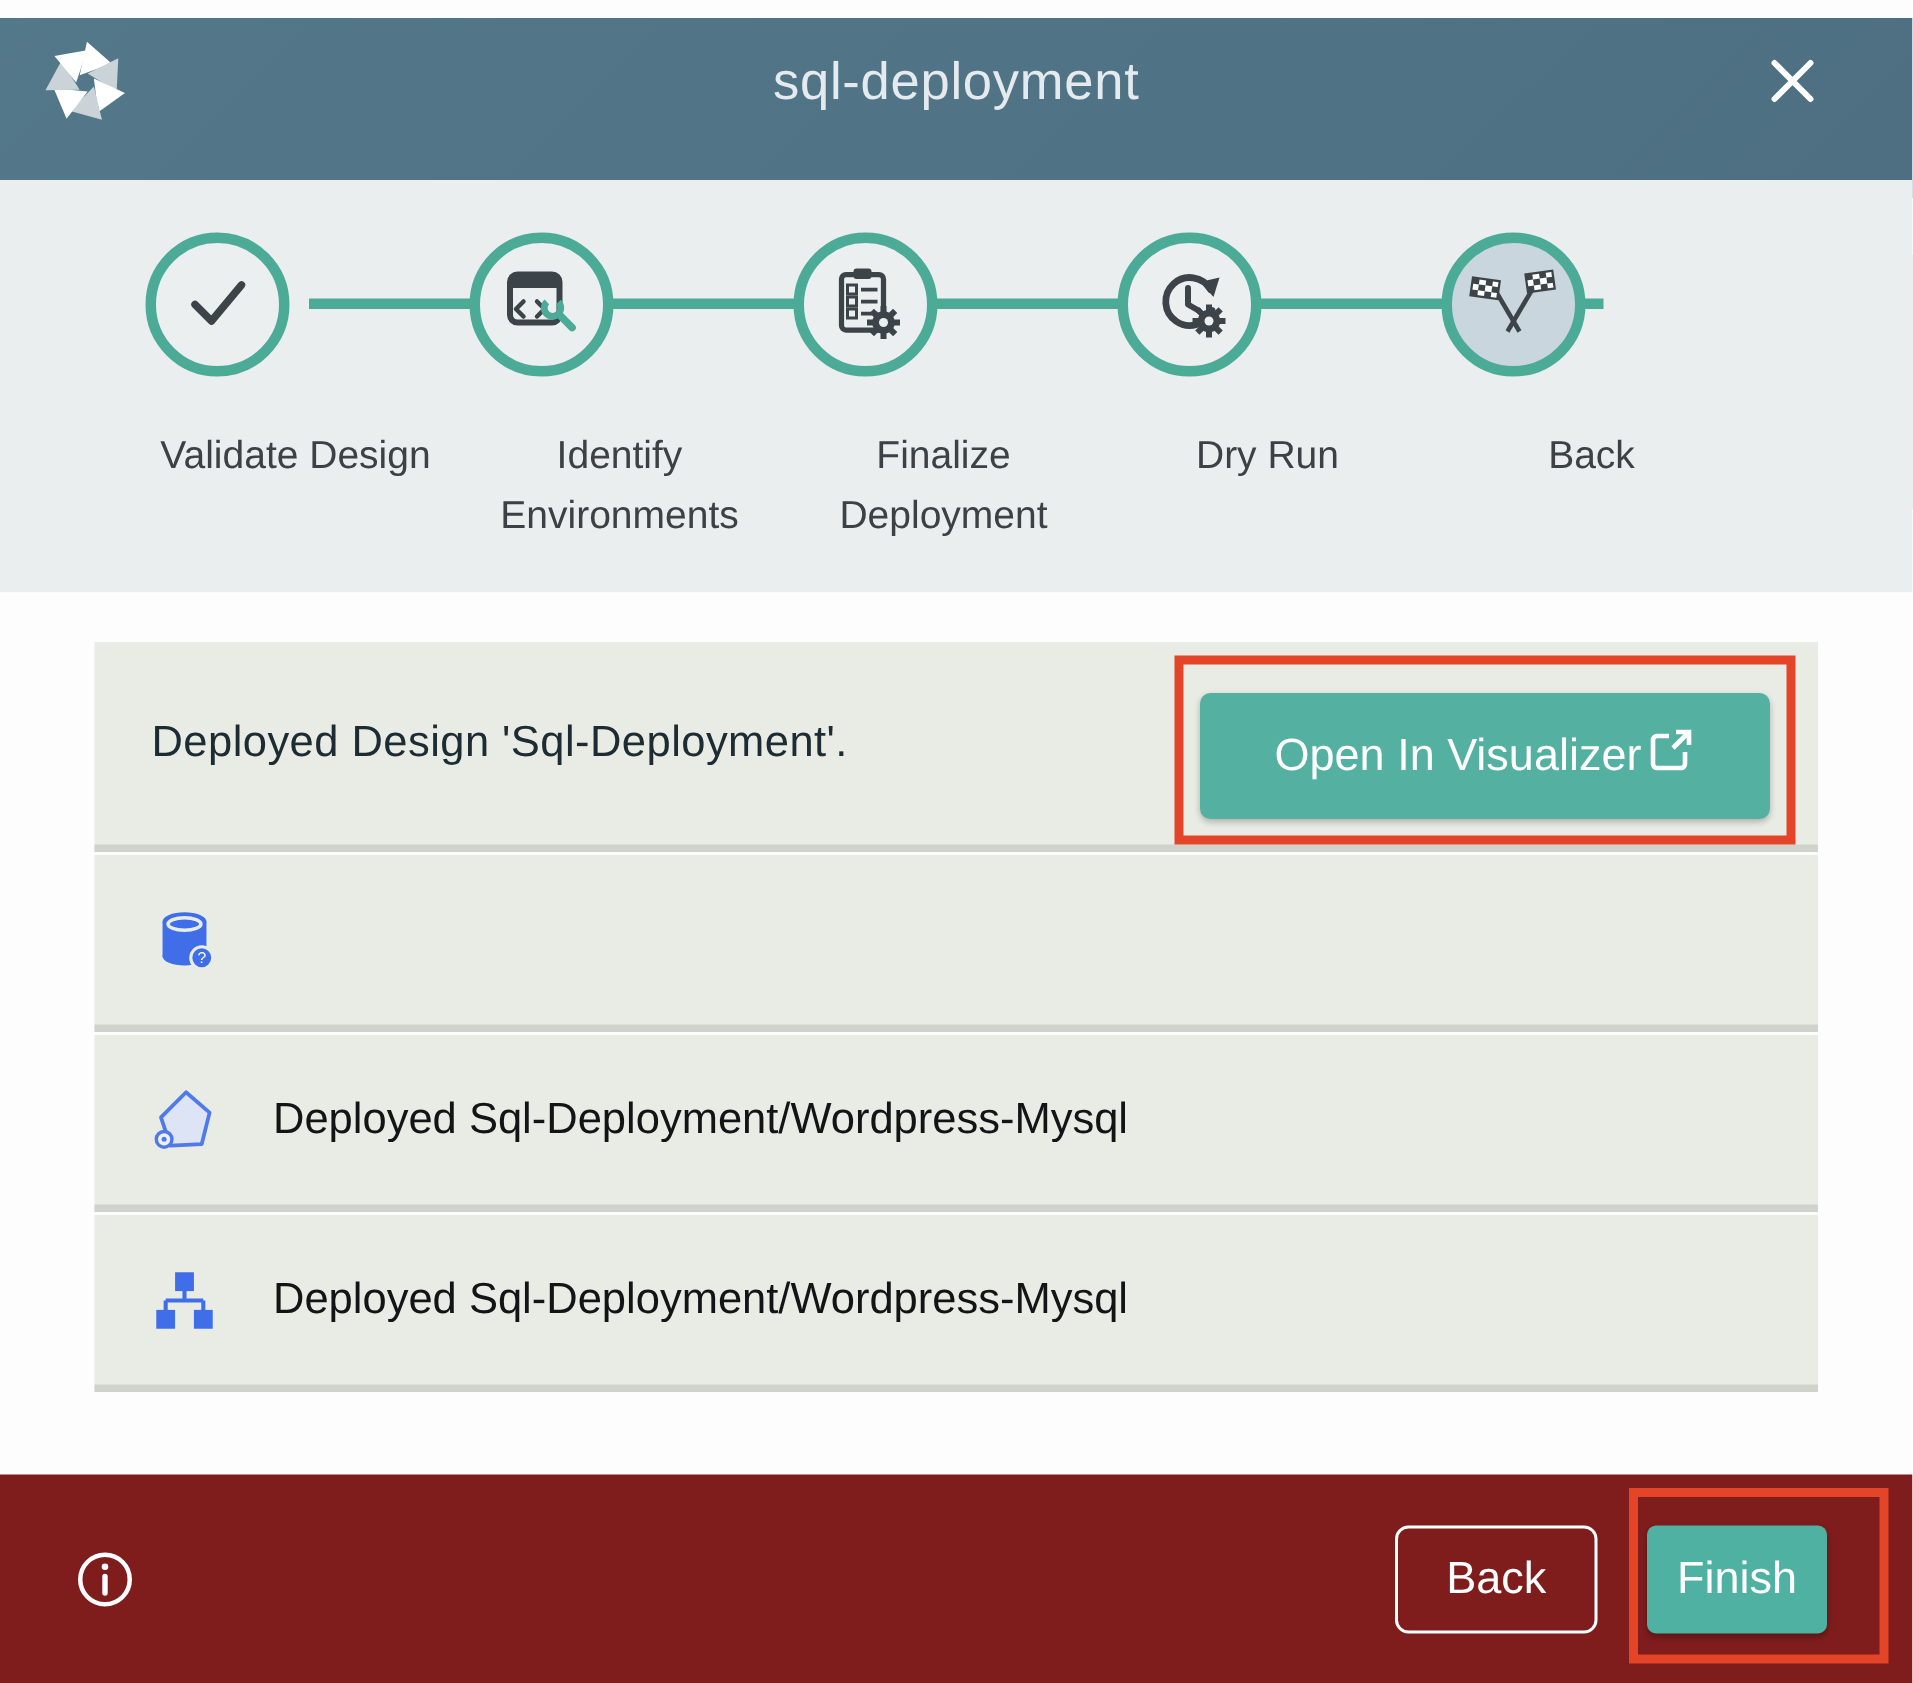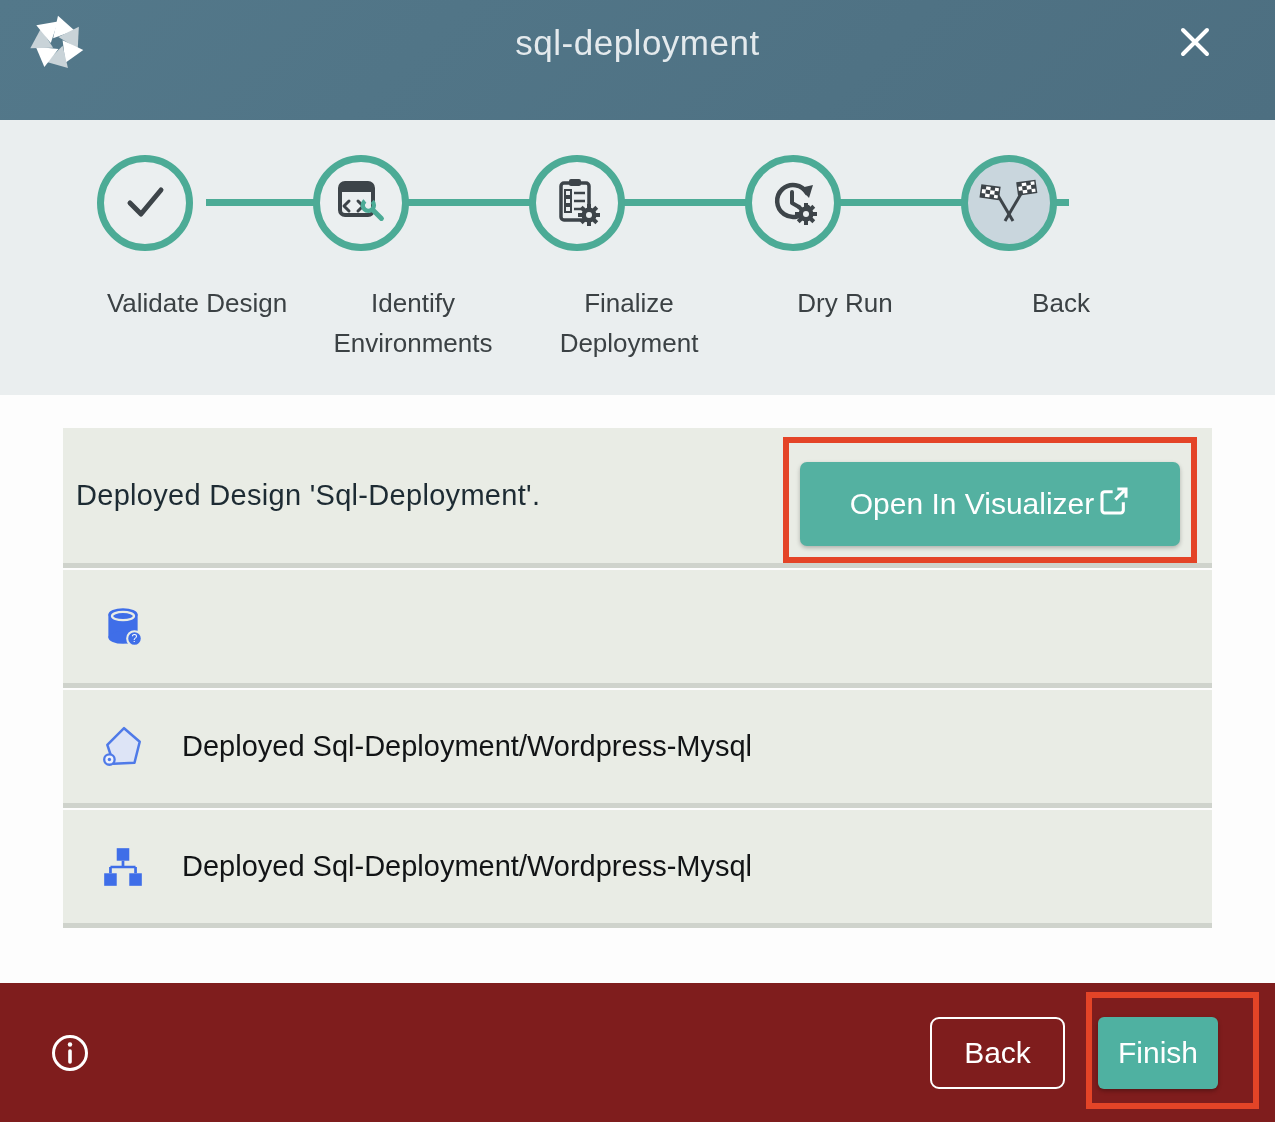--- a/index.html
+++ b/index.html
@@ -1,20 +1,20 @@
 <!DOCTYPE html>
 <html><head>
 <meta charset="utf-8">
 <style>
   * { margin:0; padding:0; box-sizing:border-box; }
   html,body { width:1275px; height:1122px; overflow:hidden; }
   body { font-family:"Liberation Sans", sans-serif; background:#fdfdfd; position:relative; }
 
   
-  .header { position:absolute; top:0; left:0; width:1275px; height:120px;
+  .header { position:absolute; top:12px; left:0; width:1275px; height:120px;
             background:linear-gradient(135deg,#53788a 0%,#4d6f81 100%); }
   .logo { position:absolute; left:24px; top:10px; width:66px; height:66px; }
   .title { position:absolute; top:0; left:0; width:100%; height:86px;
            display:flex; align-items:center; justify-content:center;
            color:#e4eaed; font-size:35px; letter-spacing:.5px; }
   .close { position:absolute; right:58px; top:20px; width:44px; height:44px; cursor:pointer;
            display:flex; align-items:center; justify-content:center; }
 
   
   .stepper { position:absolute; top:120px; left:0; width:1275px; height:275px; background:#eaeeef; }
@@ -26,21 +26,21 @@
             display:flex; align-items:center; justify-content:center; }
   .circle.active { background:#c9d6dd; }
   .step-label { margin-top:32px; width:200px; text-align:center;
                 color:#3b4144; font-size:26px; line-height:40px; }
 
   
   .content { position:absolute; top:395px; left:0; width:1275px; height:588px; background:#fdfdfd; }
   .listwrap { position:absolute; left:63px; top:33px; width:1149px; }
   .row { background:#e9ece5; border-bottom:5px solid #cfd3cc; margin-bottom:2px;
          display:flex; align-items:center; position:relative; }
-  .row.first { height:140px; padding-left:13px; }
+  .row.first { height:140px; padding-left:38px; }
   .row.item { height:118px; padding-left:37px; }
   .row-msg { font-size:29px; color:#1d2b33; letter-spacing:.3px; }
   .row-text { font-size:29px; color:#121416; margin-left:36px; }
   .row-icon { width:46px; height:46px; flex:0 0 46px; display:flex; align-items:center; justify-content:center; }
 
   .red-box-1 { position:absolute; left:720px; top:9px; width:414px; height:126px;
                border:6px solid #e44427; z-index:3; pointer-events:none; }
   .viz-btn { position:absolute; left:737px; top:34px; width:380px; height:84px;
              background:#54b1a1; border:none; border-radius:7px; cursor:pointer;
              box-shadow:0 2px 4px rgba(0,0,0,.25);

